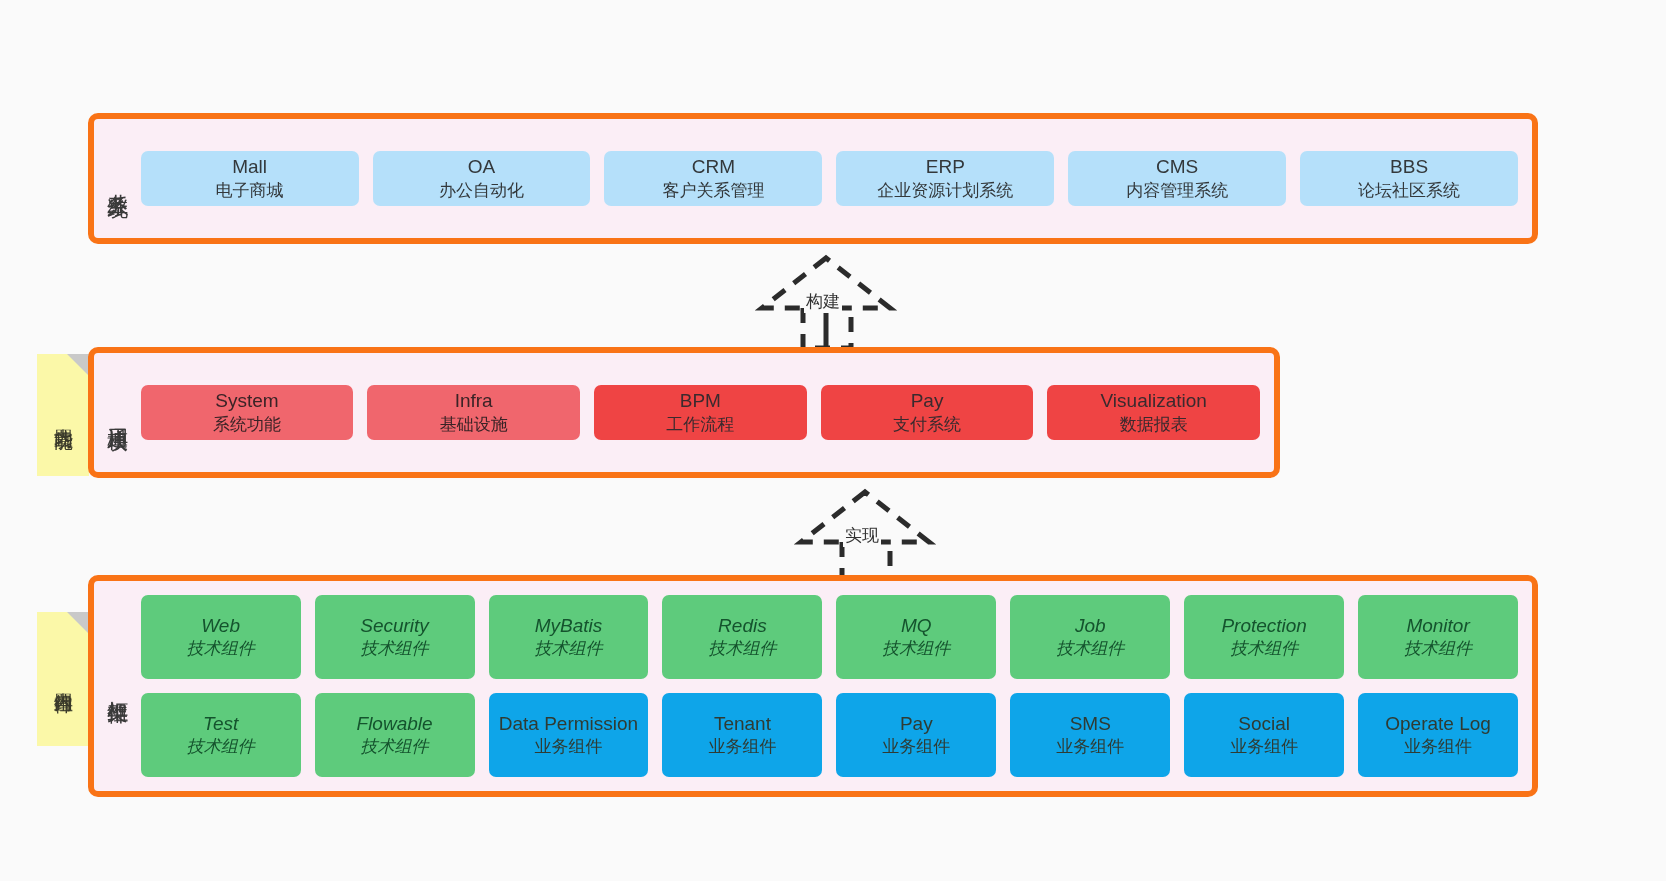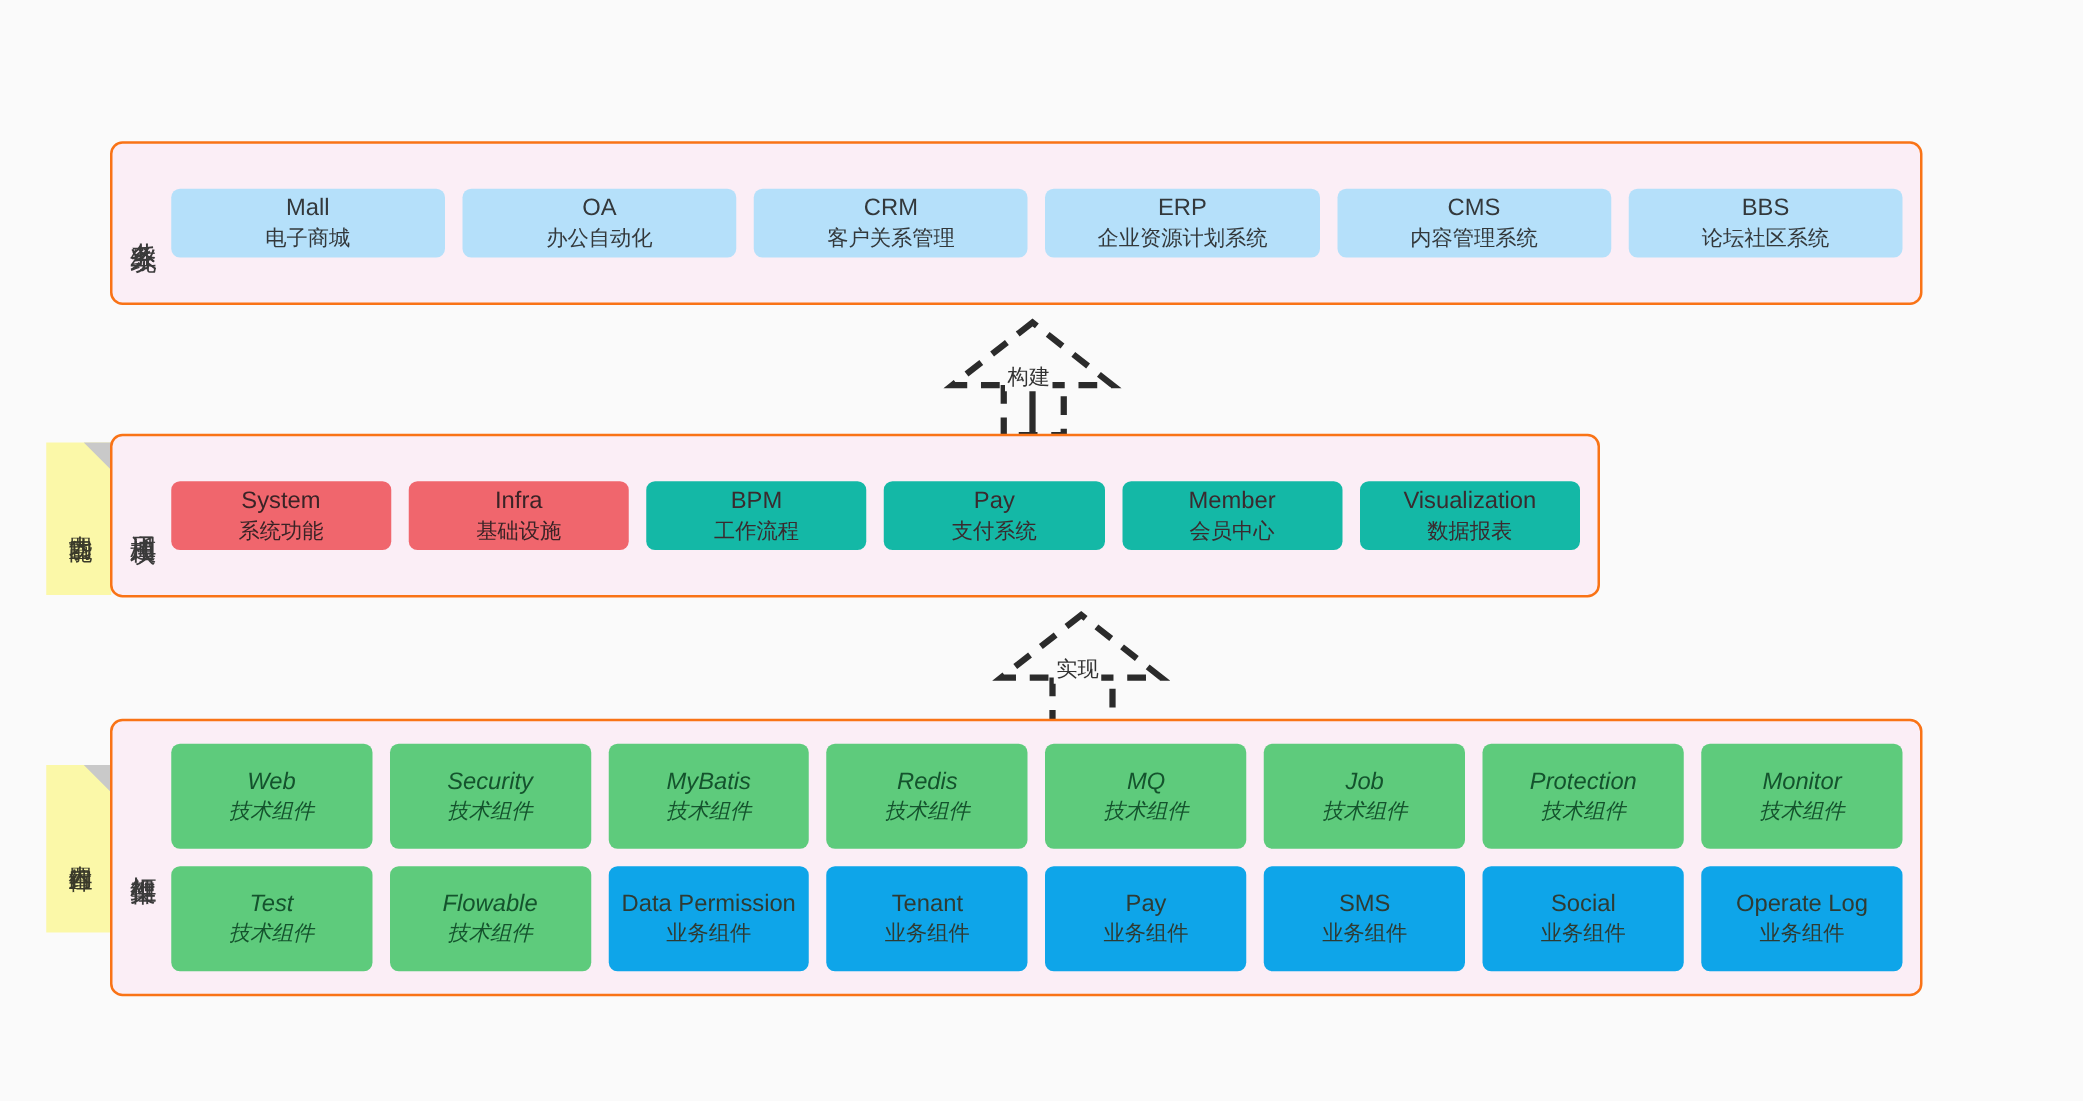--- a/index.html
+++ b/index.html
@@ -18,21 +18,21 @@
 
   .canvas {
     position: absolute;
     inset: 0;
   }
 
   
   .layer {
     position: absolute;
     background: #fbeef6;
-    border: 2px solid #f97316;
+    border: 6px solid #f97316;
     border-radius: 10px;
     box-sizing: border-box;
     display: flex;
     align-items: center;
   }
 
   
   .layer-label {
     writing-mode: vertical-rl;
     text-orientation: upright;
@@ -76,21 +76,21 @@
     line-height: 1.3;
     user-select: none;
   }
   .node .t1 { font-size: 19px; color: #2f3b33; }
   .node .t2 { font-size: 17px; color: #2f3b33; }
 
   .node.blue   { background: #b5e0fa; }
   .node.blue .t1, .node.blue .t2 { color: #33383b; }
   .node.red    { background: #f0666d; }
   .node.red .t1, .node.red .t2 { color: #3a2326; }
-  .node.pink   { background: #14b8a6; }
+  .node.pink   { background: #ef4444; }
   .node.pink .t1, .node.pink .t2 { color: #3a2a2e; }
   .node.green  { background: #5ecb7c; }
   .node.green .t1, .node.green .t2 { color: #14532d; font-style: italic; }
   .node.lgreen { background: #0ea5e9; }
   .node.lgreen .t1, .node.lgreen .t2 { color: #2f3b33; }
 
   
   .sticky {
     position: absolute;
     background: #fbf8a8;
@@ -203,24 +203,20 @@
         </div>
         <div class="node pink">
           <span class="t1">BPM</span>
           <span class="t2">工作流程</span>
         </div>
         <div class="node pink">
           <span class="t1">Pay</span>
           <span class="t2">支付系统</span>
         </div>
         <div class="node pink">
-          <span class="t1">Member</span>
-          <span class="t2">会员中心</span>
-        </div>
-        <div class="node pink">
           <span class="t1">Visualization</span>
           <span class="t2">数据报表</span>
         </div>
       </div>
     </div>
   </div>
 
   <div class="arrow" style="left:787px; top:486px;">
     <svg width="160" height="96" viewBox="0 0 160 96">
       <path d="M 78 6 L 14 56 L 142 56 Z" fill="none" stroke="#2b2b2b" stroke-width="5" stroke-dasharray="15,11" stroke-linecap="butt"></path>

